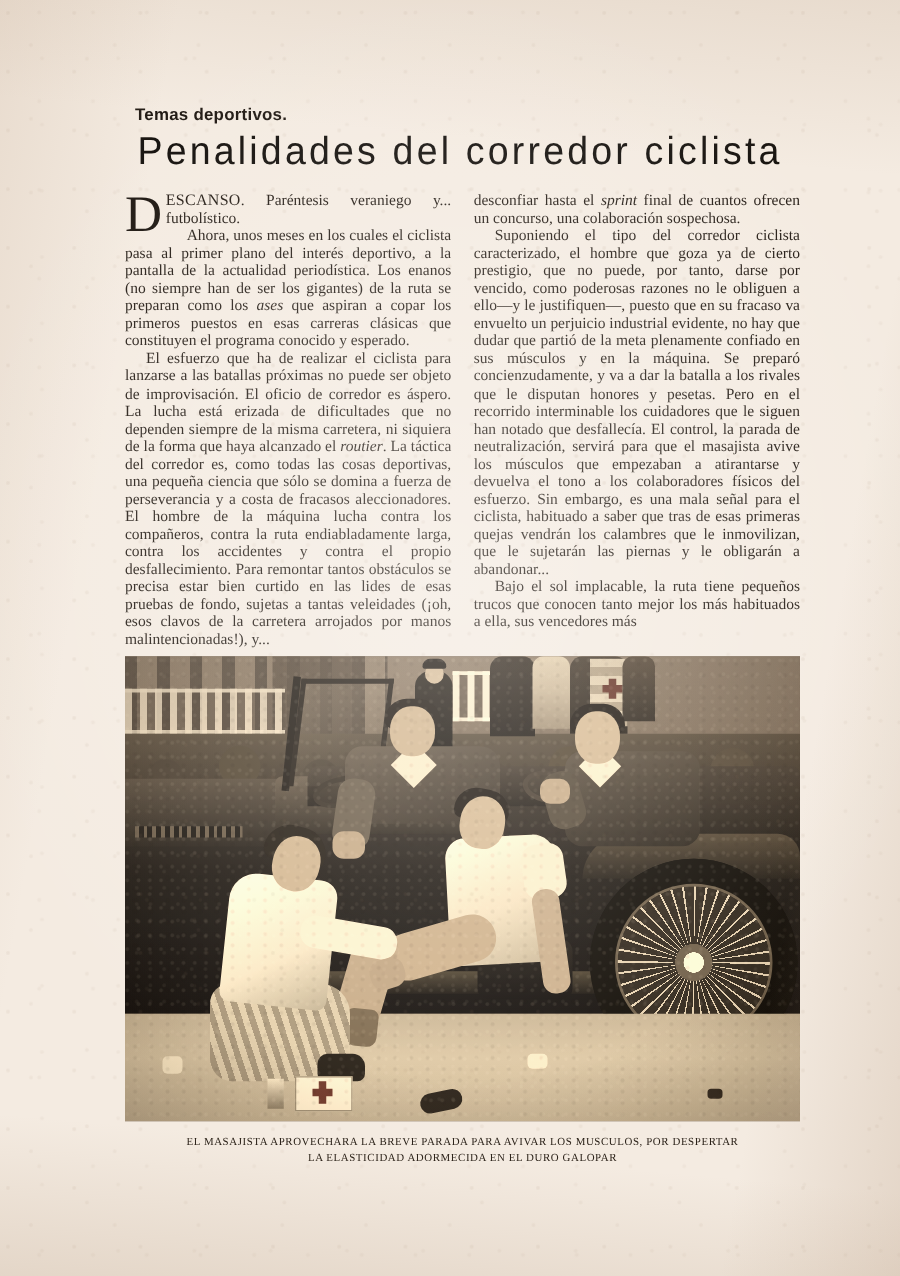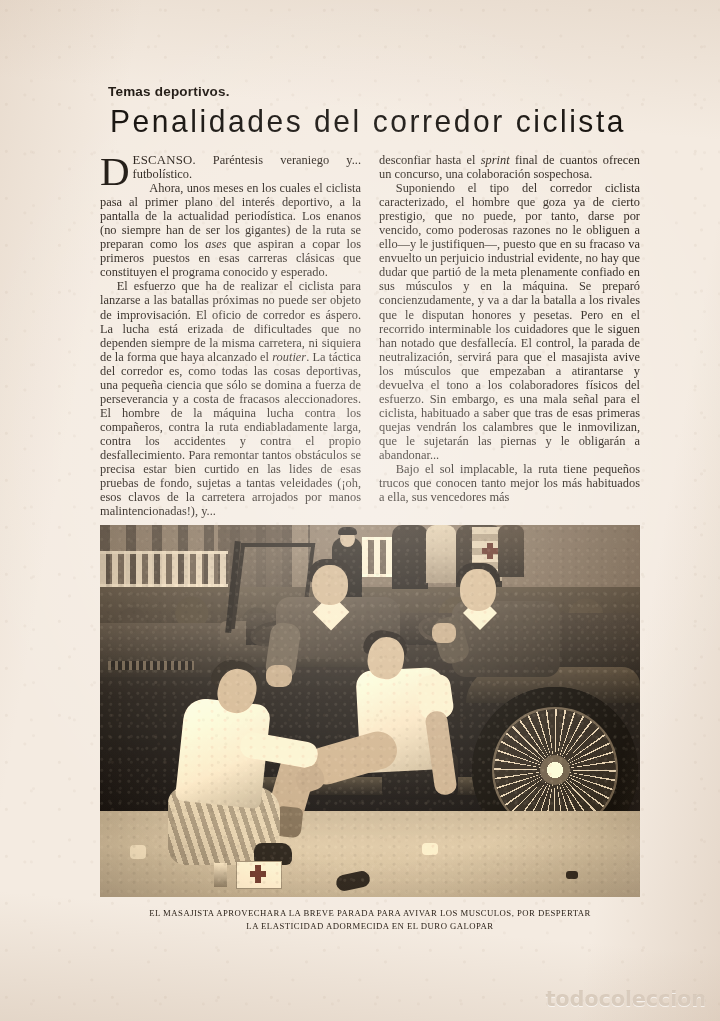--- a/index.html
+++ b/index.html
@@ -547,15 +547,14 @@
       </div>
 
       <figcaption class="caption">
         <div>EL MASAJISTA APROVECHARA LA BREVE PARADA PARA AVIVAR LOS MUSCULOS, POR DESPERTAR</div>
         <div>LA ELASTICIDAD ADORMECIDA EN EL DURO GALOPAR</div>
       </figcaption>
     </figure>
 
   </div>
 
-  <div class="watermark">todocoleccion</div>
 
 </div>
 
 </body></html>

